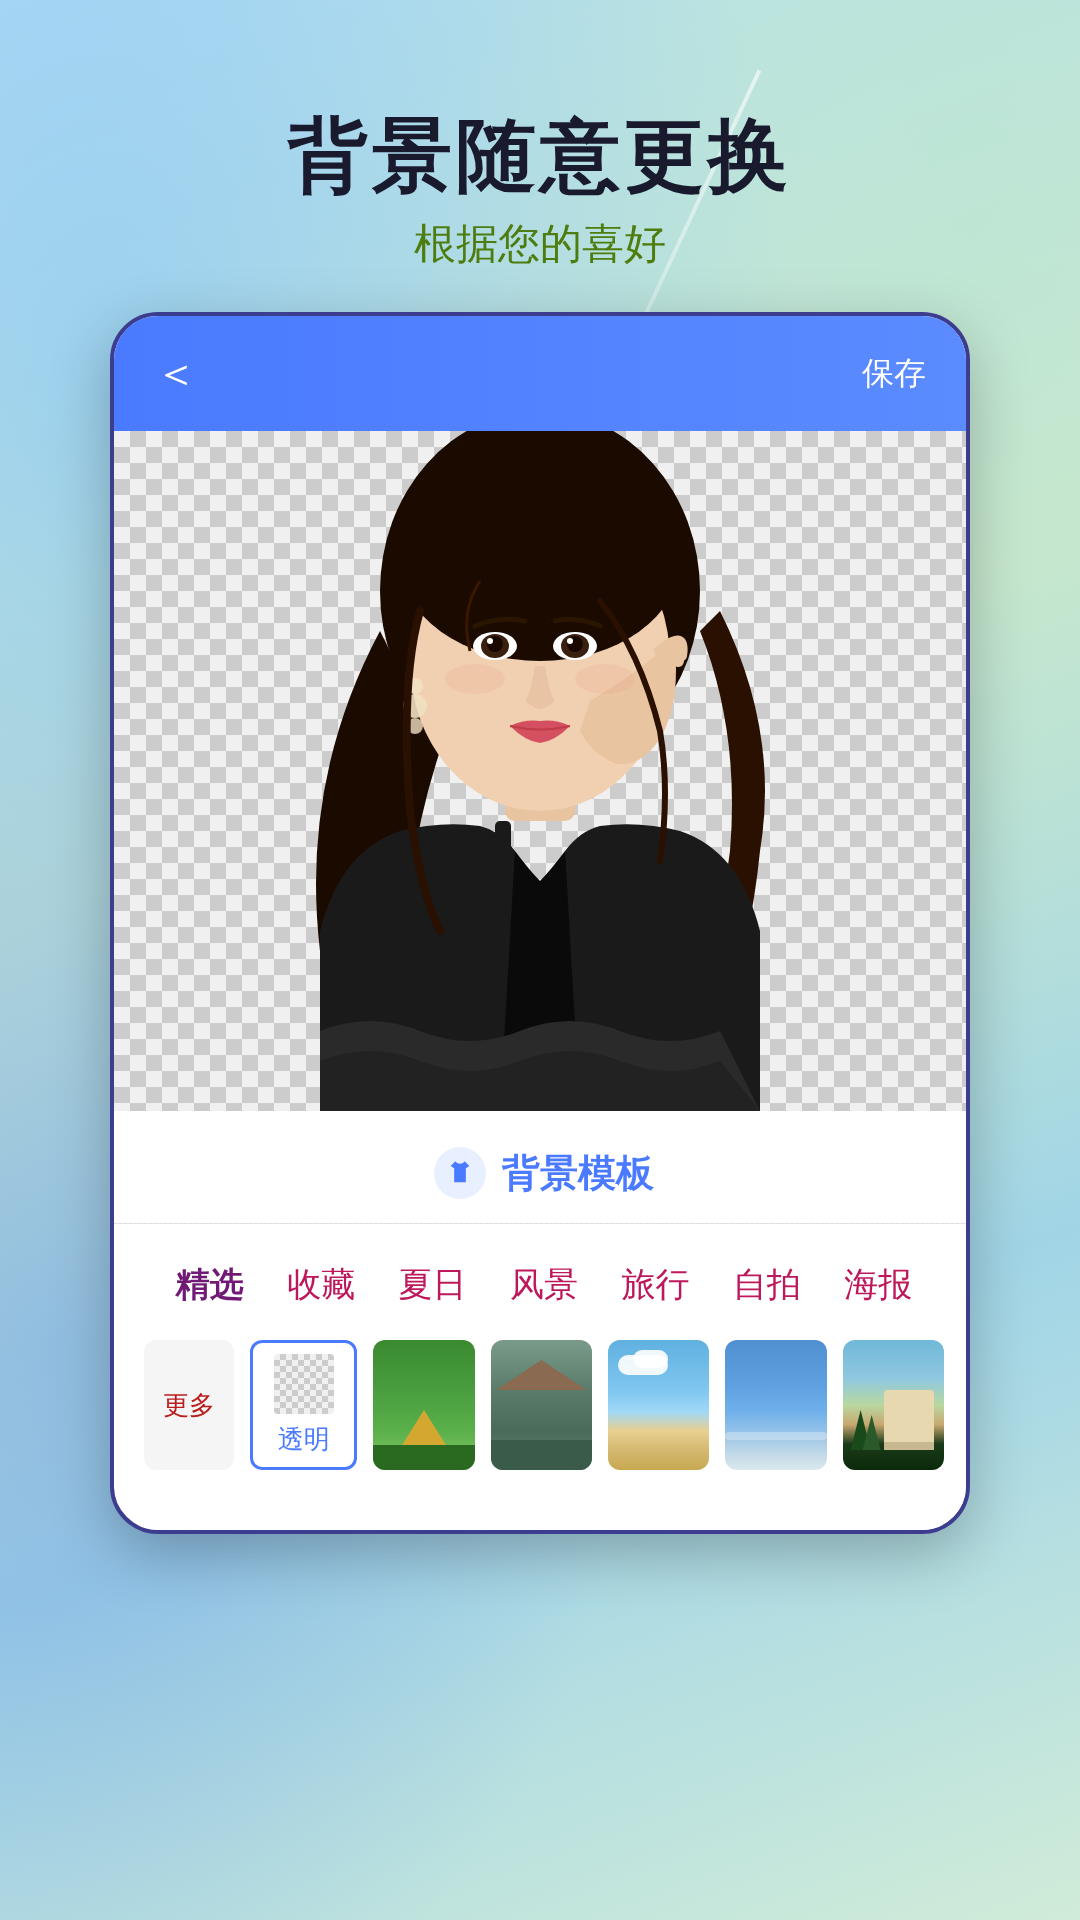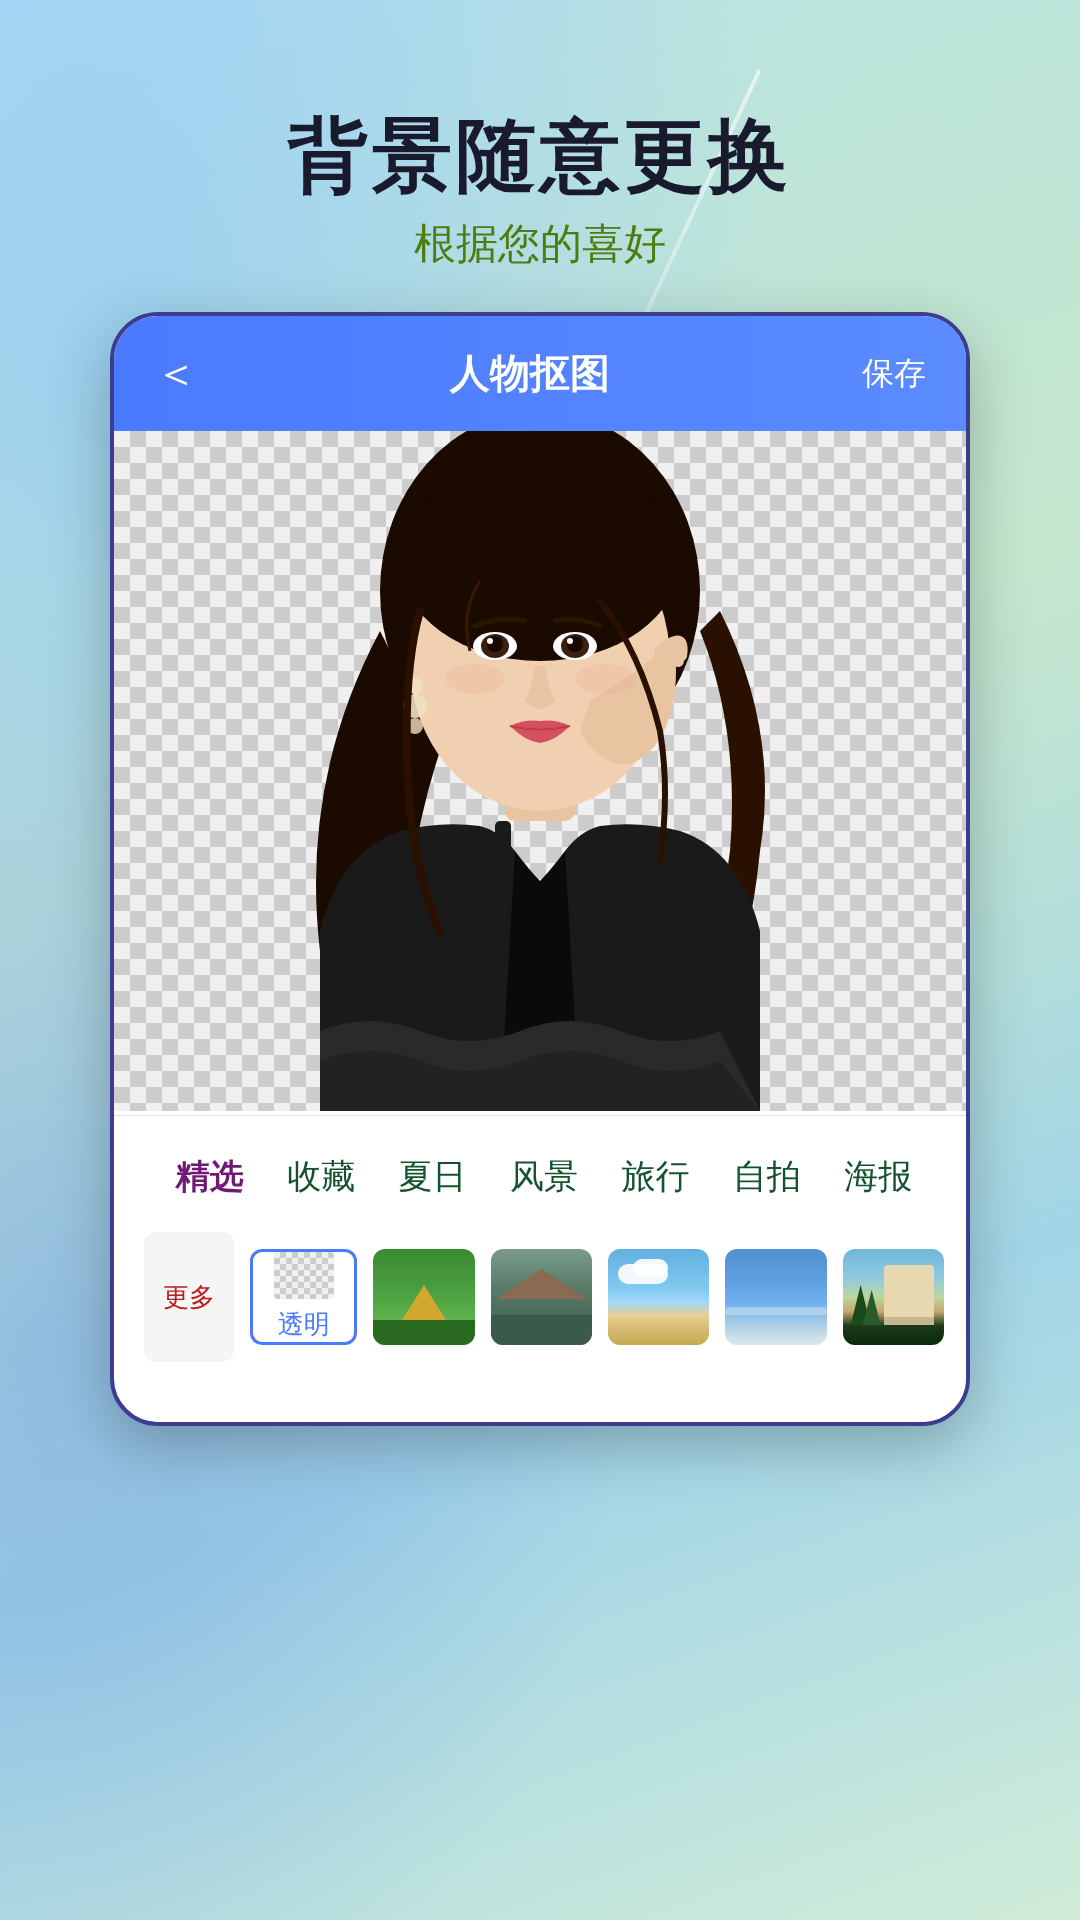--- a/index.html
+++ b/index.html
@@ -191,21 +191,21 @@
       align-items: center;
       padding: 10px 40px 24px;
       gap: 0;
     }
 
     .tab-item {
       flex: 1;
       text-align: center;
       font-size: 34px;
       font-weight: 500;
-      color: #14532d;
+      color: #be185d;
       cursor: pointer;
       padding: 8px 0;
     }
 
     .tab-item.active {
       color: #701a75;
       font-weight: 700;
     }
 
     
@@ -226,21 +226,21 @@
       height: 130px;
       background: #f5f5f5;
       border-radius: 12px;
       font-size: 26px;
       color: #b91c1c;
       cursor: pointer;
     }
 
     .thumb-item {
       flex: 1;
-      height: 96px;
+      height: 130px;
       border-radius: 12px;
       overflow: hidden;
       cursor: pointer;
       position: relative;
     }
 
     .thumb-item.active {
       border: 3px solid #4a7aff;
     }
 
@@ -292,21 +292,20 @@
 
   <div class="header-section">
     <div class="main-title">背景随意更换</div>
     <div class="sub-title">根据您的喜好</div>
   </div>
 
   <div class="phone-mockup">
 
     <div class="app-topbar">
       <div class="back-btn">＜</div>
-      <div class="app-title">人物抠图</div>
       <div class="save-btn">保存</div>
     </div>
 
     <div class="image-area">
       <div class="checkerboard"></div>
 
       <div class="portrait-container">
         <svg viewBox="0 0 640 680" width="640" height="680" xmlns="http://www.w3.org/2000/svg">
 
           <ellipse cx="320" cy="160" rx="160" ry="180" fill="#1a0a00"></ellipse>
@@ -363,20 +362,28 @@
           <path d="M260,150 Q240,180 250,220" stroke="#3a1800" stroke-width="3" fill="none"></path>
 
           <ellipse cx="255" cy="248" rx="30" ry="15" fill="#f0a090" opacity="0.2"></ellipse>
           <ellipse cx="385" cy="248" rx="30" ry="15" fill="#f0a090" opacity="0.2"></ellipse>
         </svg>
       </div>
     </div>
 
     <div class="bottom-panel">
 
+      <div class="template-header">
+        <div class="shirt-icon">
+          <svg width="28" height="28" viewBox="0 0 24 24" fill="#4a7aff">
+            <path d="M16 2L20 6L17 8V20H7V8L4 6L8 2C8 2 9 4 12 4C15 4 16 2 16 2Z"></path>
+          </svg>
+        </div>
+        <div class="template-title">背景模板</div>
+      </div>
 
       <hr class="divider">
 
       <div class="category-tabs">
         <div class="tab-item active">精选</div>
         <div class="tab-item">收藏</div>
         <div class="tab-item">夏日</div>
         <div class="tab-item">风景</div>
         <div class="tab-item">旅行</div>
         <div class="tab-item">自拍</div>

